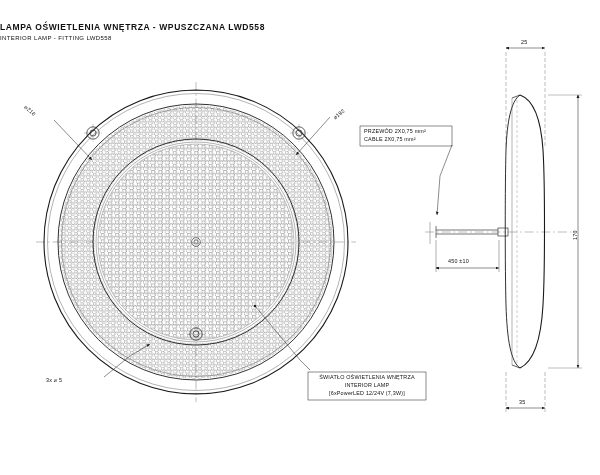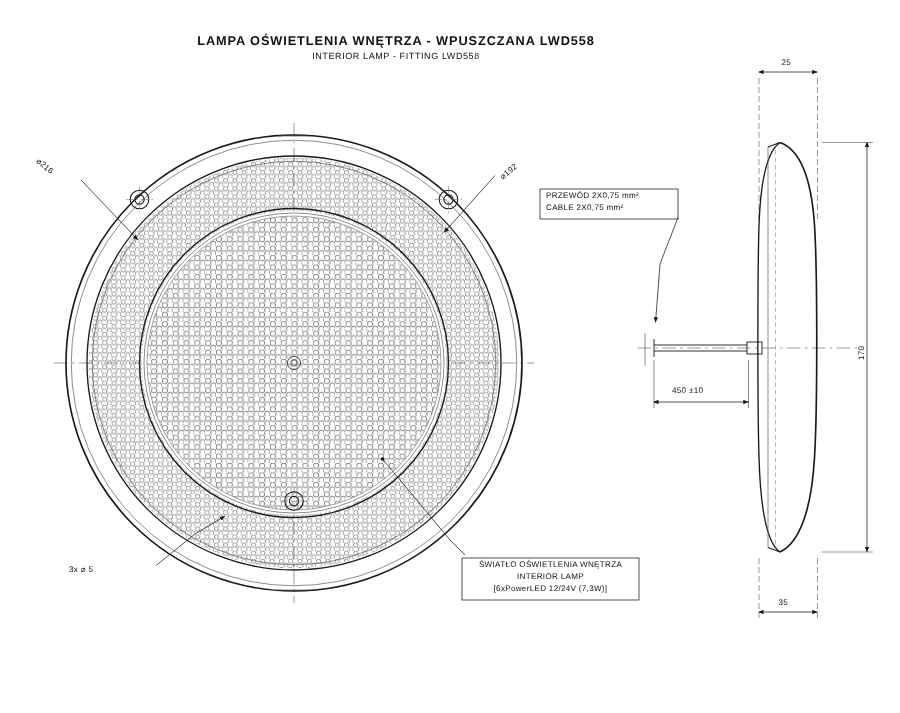--- a/index.html
+++ b/index.html
@@ -14,21 +14,21 @@
     background: #ffffff;
     font-family: "Liberation Sans", sans-serif;
     color: #1a1a1a;
     overflow: hidden;
   }
   .title-block {
     position: absolute;
     left: 0;
     top: 22px;
     width: 528px;
-    text-align: center;
+    text-align: left;
   }
   .title-main {
     font-size: 8.5px;
     letter-spacing: 0.6px;
     font-weight: bold;
     color: #111;
   }
   .title-sub {
     font-size: 6px;
     letter-spacing: 0.4px;

